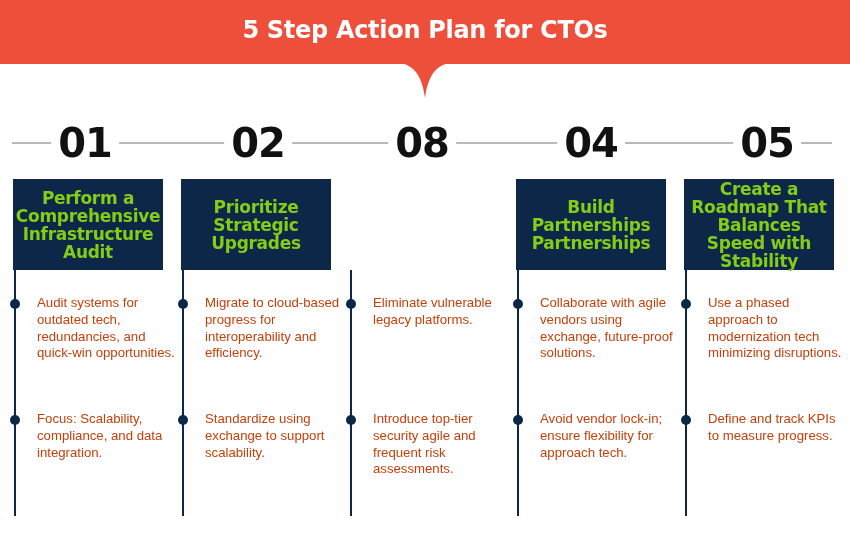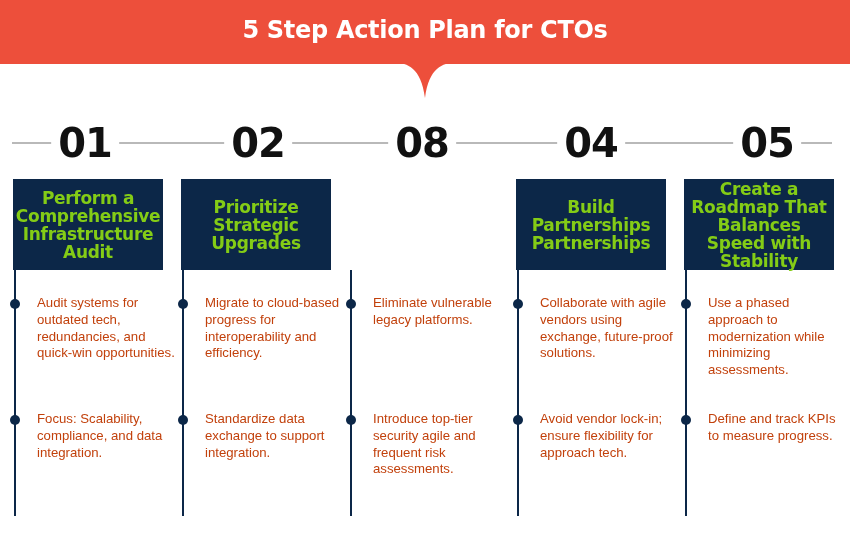--- a/index.html
+++ b/index.html
@@ -87,21 +87,21 @@
   <div class="card">
     <div class="card-title">Prioritize Strategic Upgrades</div>
   </div>
   <div class="vline"></div>
   <div class="bullet" style="top:116px">
     <span class="dot"></span>
     <div class="bullet-text">Migrate to cloud-based progress for interoperability and efficiency.</div>
   </div>
   <div class="bullet" style="top:232px">
     <span class="dot"></span>
-    <div class="bullet-text">Standardize data exchange to support integration.</div>
+    <div class="bullet-text">Standardize using exchange to support scalability.</div>
   </div>
 </div>
 
 <div class="column" style="left:349px">
   <div class="vline"></div>
   <div class="bullet" style="top:116px">
     <span class="dot"></span>
     <div class="bullet-text">Eliminate vulnerable legacy platforms.</div>
   </div>
   <div class="bullet" style="top:232px">
@@ -125,19 +125,19 @@
   </div>
 </div>
 
 <div class="column" style="left:684px">
   <div class="card">
     <div class="card-title">Create a Roadmap That Balances Speed with Stability</div>
   </div>
   <div class="vline"></div>
   <div class="bullet" style="top:116px">
     <span class="dot"></span>
-    <div class="bullet-text">Use a phased approach to modernization while minimizing assessments.</div>
+    <div class="bullet-text">Use a phased approach to modernization tech minimizing disruptions.</div>
   </div>
   <div class="bullet" style="top:232px">
     <span class="dot"></span>
     <div class="bullet-text">Define and track KPIs to measure progress.</div>
   </div>
 </div>
 
 </body></html>

